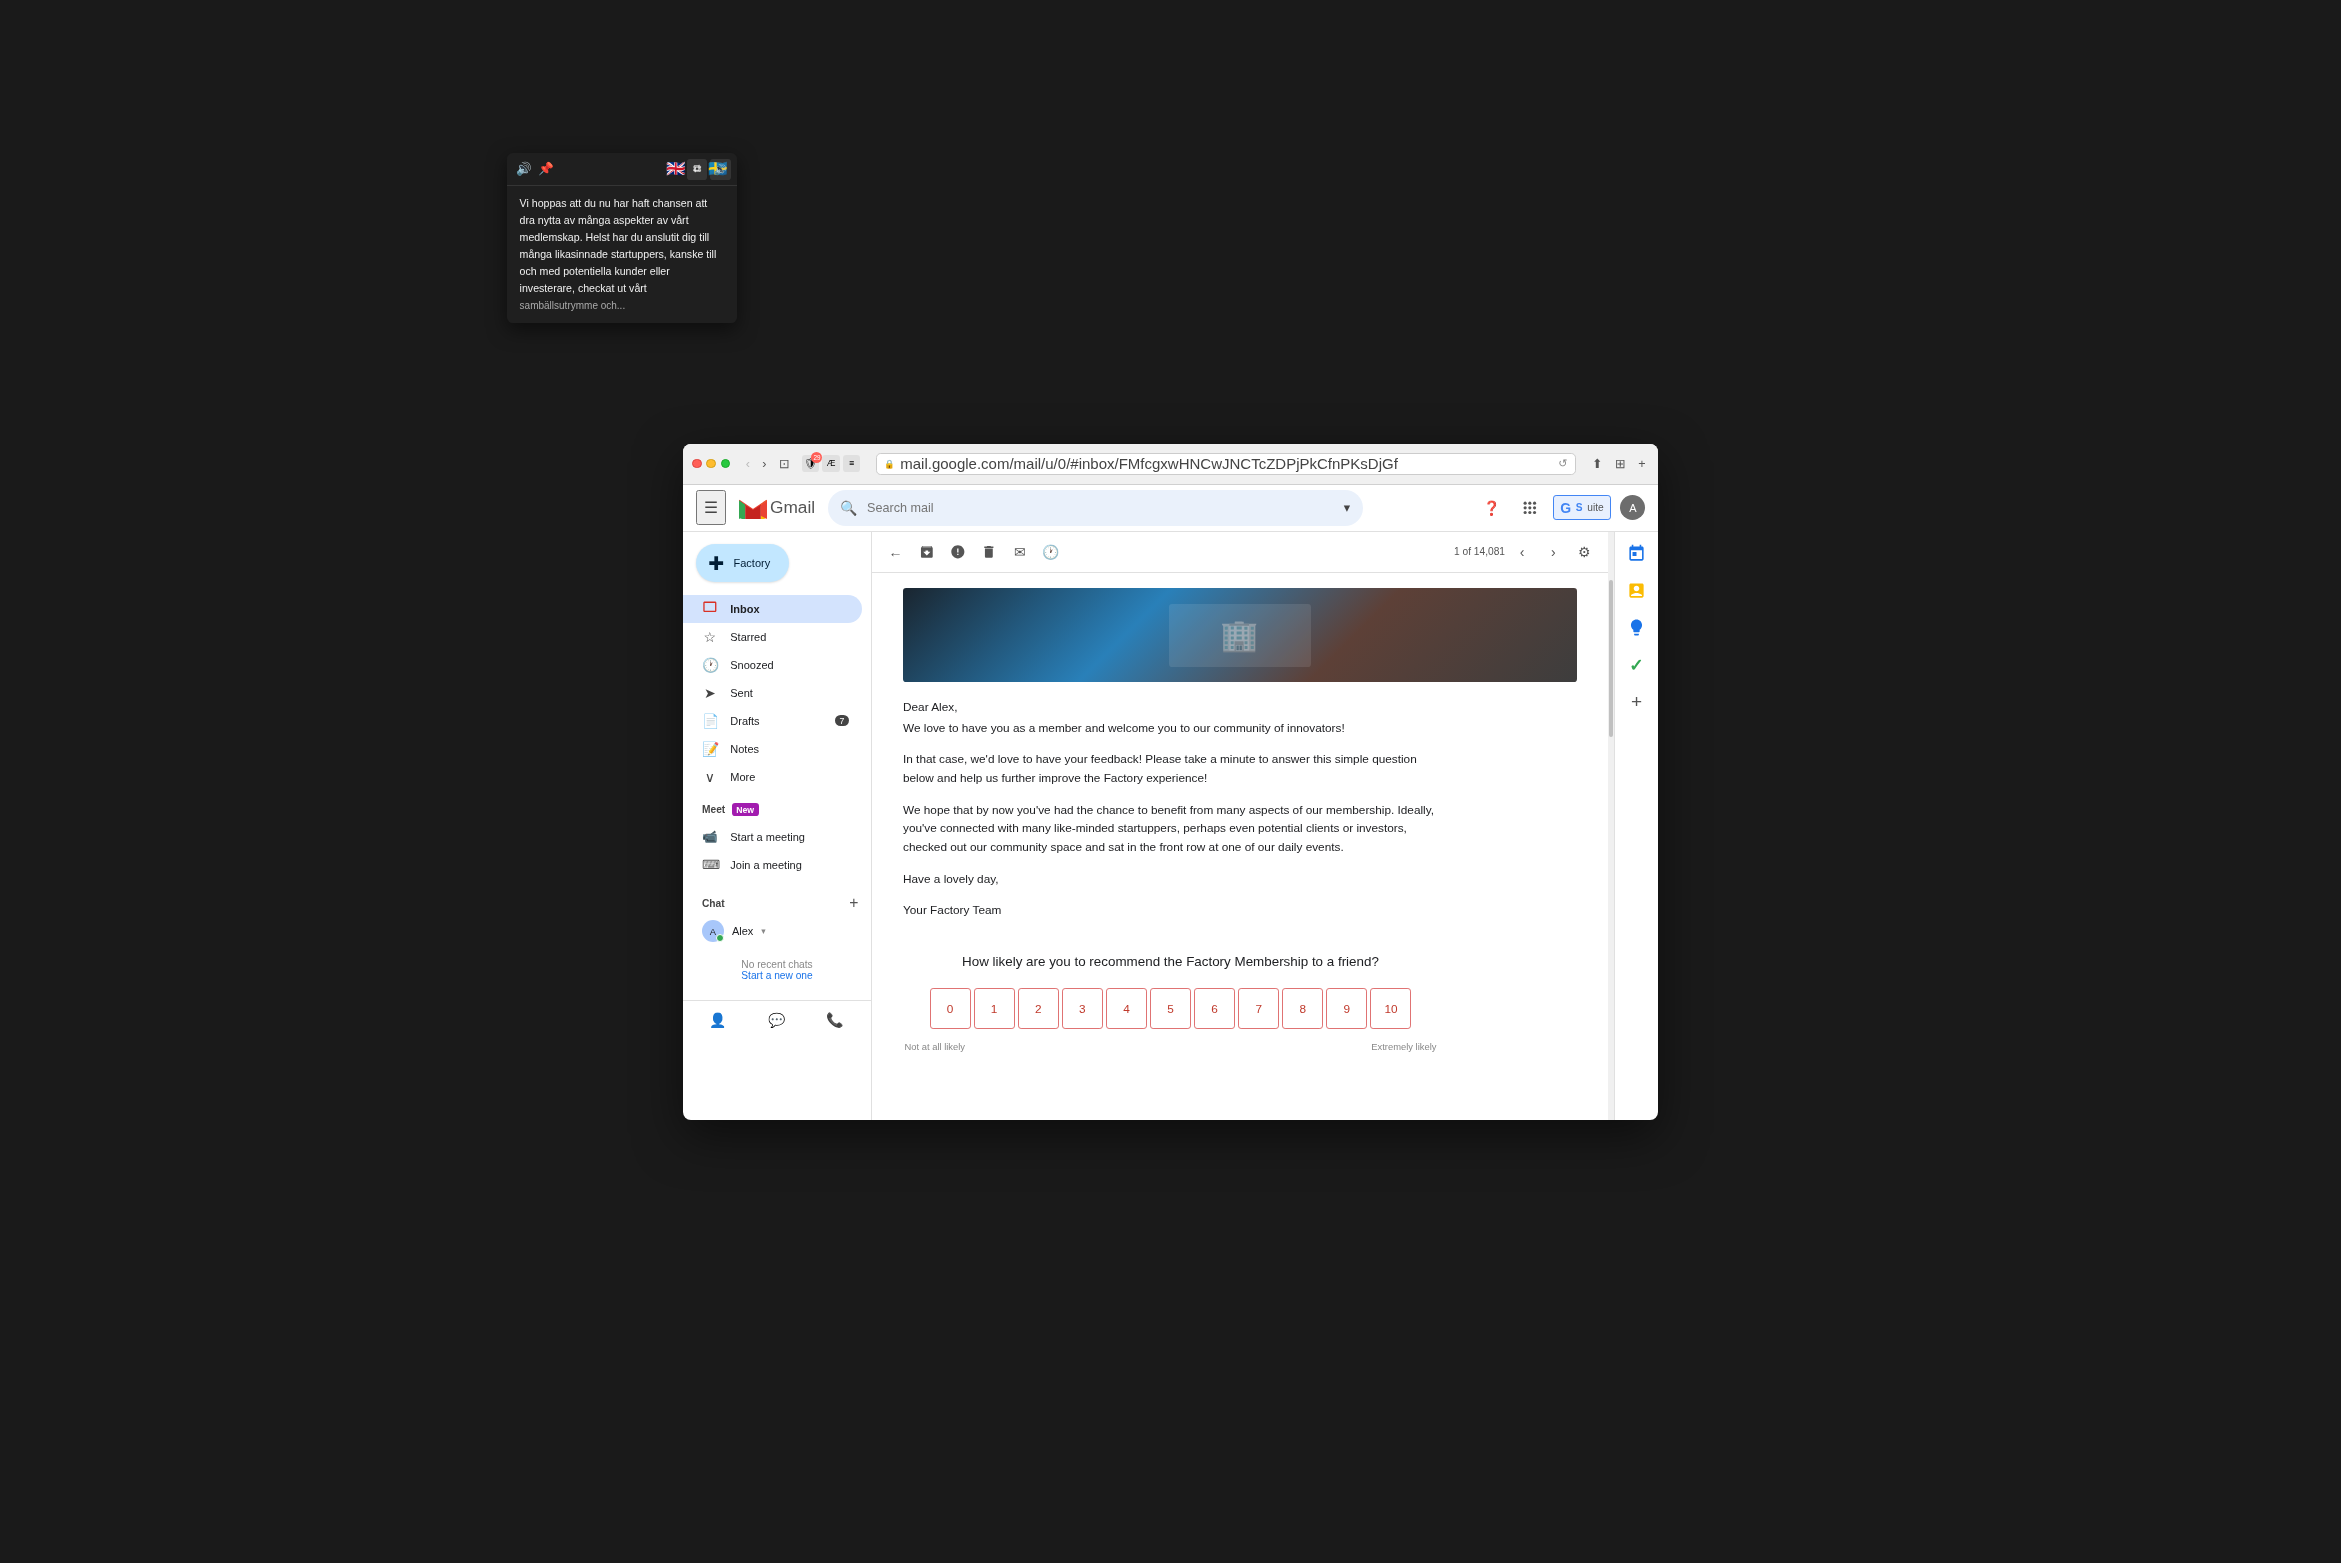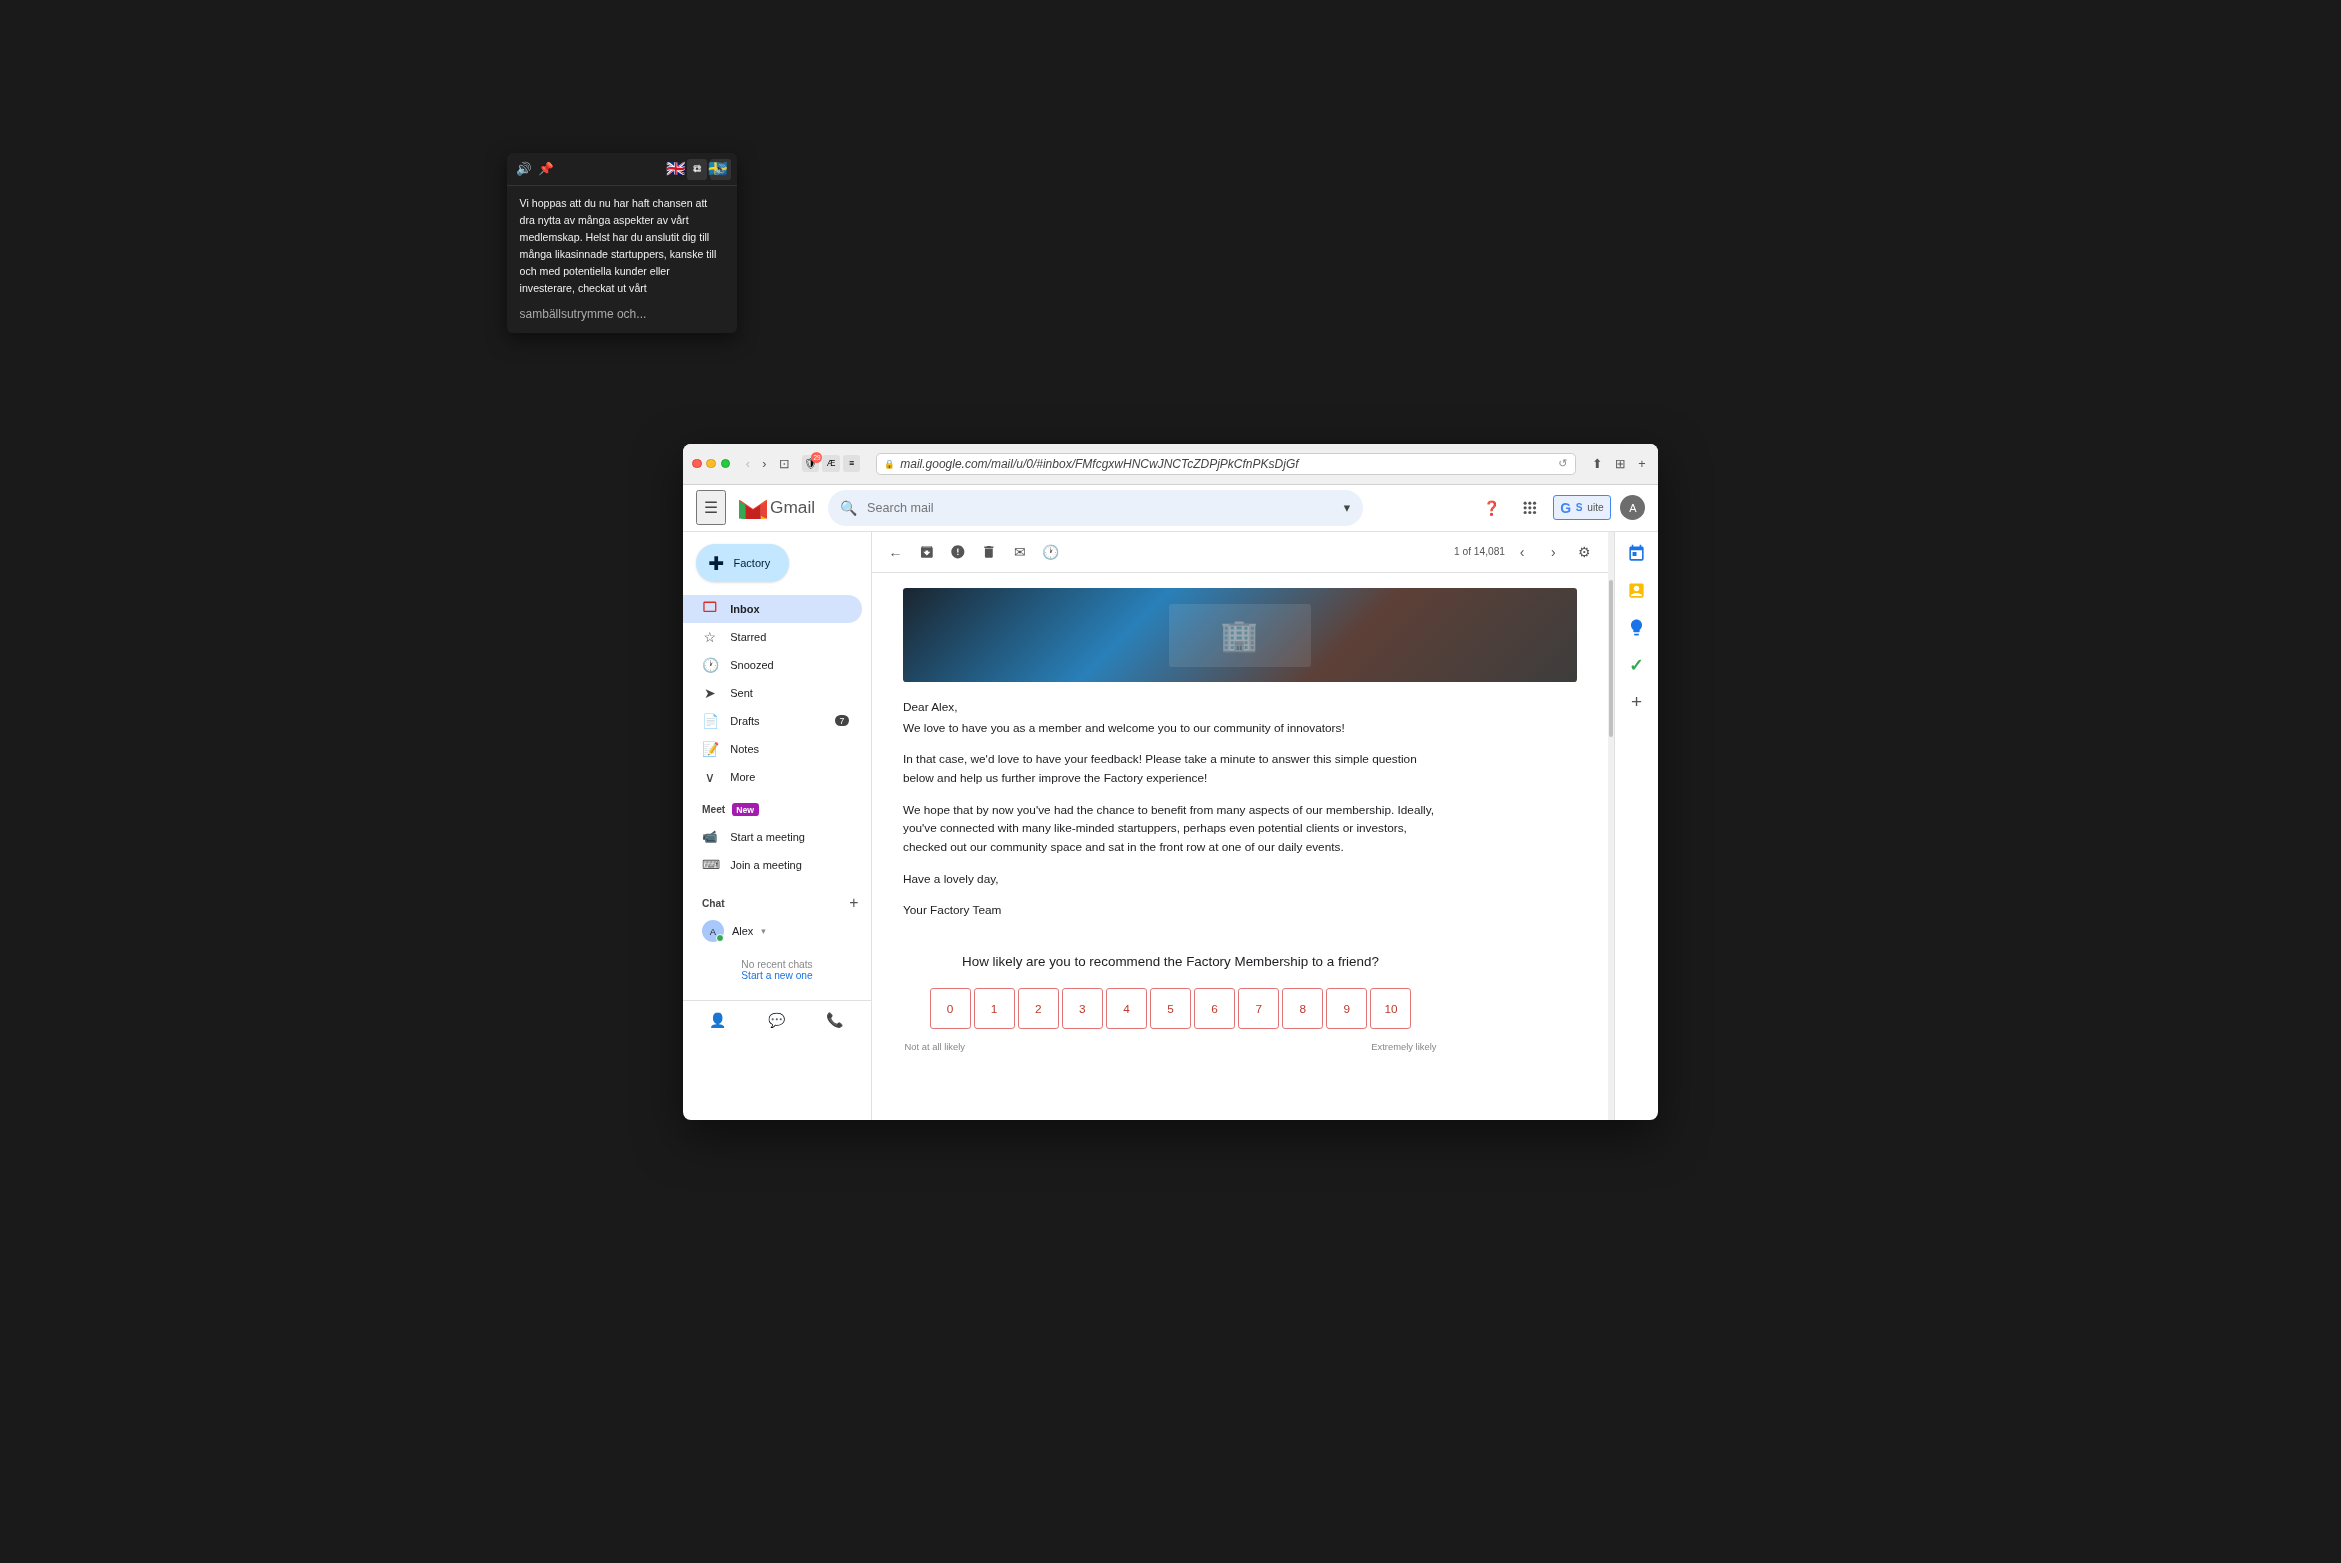--- a/index.html
+++ b/index.html
@@ -43,21 +43,21 @@
       border-radius: 4.7px;
       display: flex;
       align-items: center;
       padding: 0 7.9px;
       gap: 4.7px;
       font-size: 9.4px;
       color: #333;
       margin: 0 6.3px;
     }
     .url-bar-lock { font-size: 8.7px; color: #666; }
-    .url-text { flex: 1; font-size: 12px; color: #444; font-style: italic; }
+    .url-text { flex: 1; font-size: 15px; color: #444; }
     .extensions { display: flex; gap: 3.1px; align-items: center; margin: 0 3.1px; }
     .ext-badge { width: 17.3px; height: 17.3px; border-radius: 3.1px; background: #e0e0e0; display: flex; align-items: center; justify-content: center; font-size: 8.7px; position: relative; }
 
     
     .app-body {
       flex: 1;
       display: flex;
       overflow: hidden;
     }
 
@@ -575,17 +575,17 @@
       <span style="color:#aaa;font-size:11px;">⇄</span>
       <span style="font-size:15.7px;">🇸🇪</span>
       <div style="position:absolute;right:6.3px;top:6.3px;display:flex;gap:3.1px;">
         <button style="background:rgba(255,255,255,0.1);border:none;border-radius:3.1px;width:20.4px;height:20.4px;cursor:pointer;color:white;font-size:10.2px;">⧉</button>
         <button style="background:rgba(255,255,255,0.1);border:none;border-radius:3.1px;width:20.4px;height:20.4px;cursor:pointer;color:white;font-size:10.2px;">🔊</button>
       </div>
     </div>
 
     <div style="padding:9.4px 12.6px 12.6px;">
       <p style="color:#f0f0f0;font-size:10.6px;line-height:1.6;">Vi hoppas att du nu har haft chansen att dra nytta av många aspekter av vårt medlemskap. Helst har du anslutit dig till många likasinnade startuppers, kanske till och med potentiella kunder eller investerare, checkat ut vårt</p>
-      <span style="color:#aaa;font-size:12px;display:block;margin-top:10px;">sambällsutrymme och...</span>
+      <span style="color:#aaa;font-size:10px;display:block;margin-top:3px;">sambällsutrymme och...</span>
     </div>
   </div>
 </div>
 
 
 </body></html>

